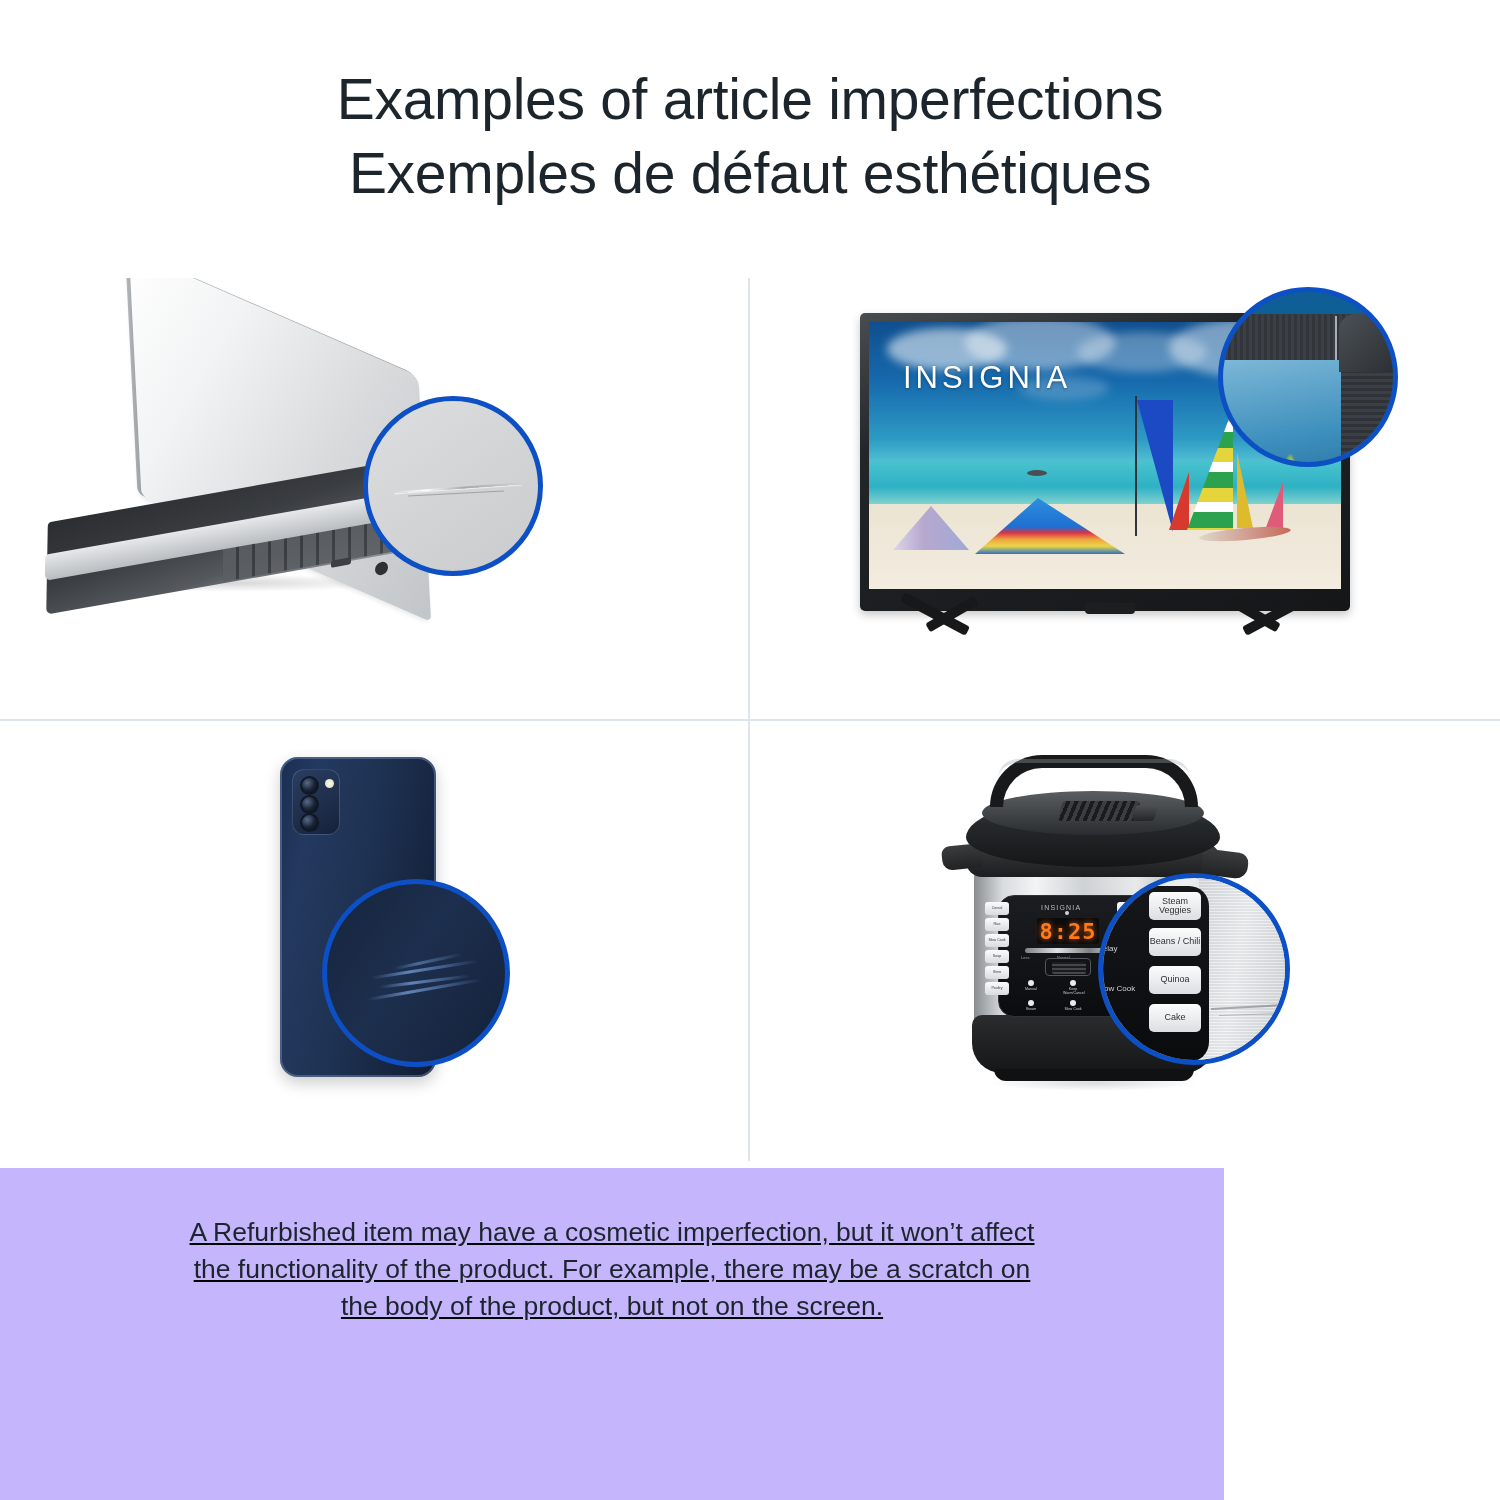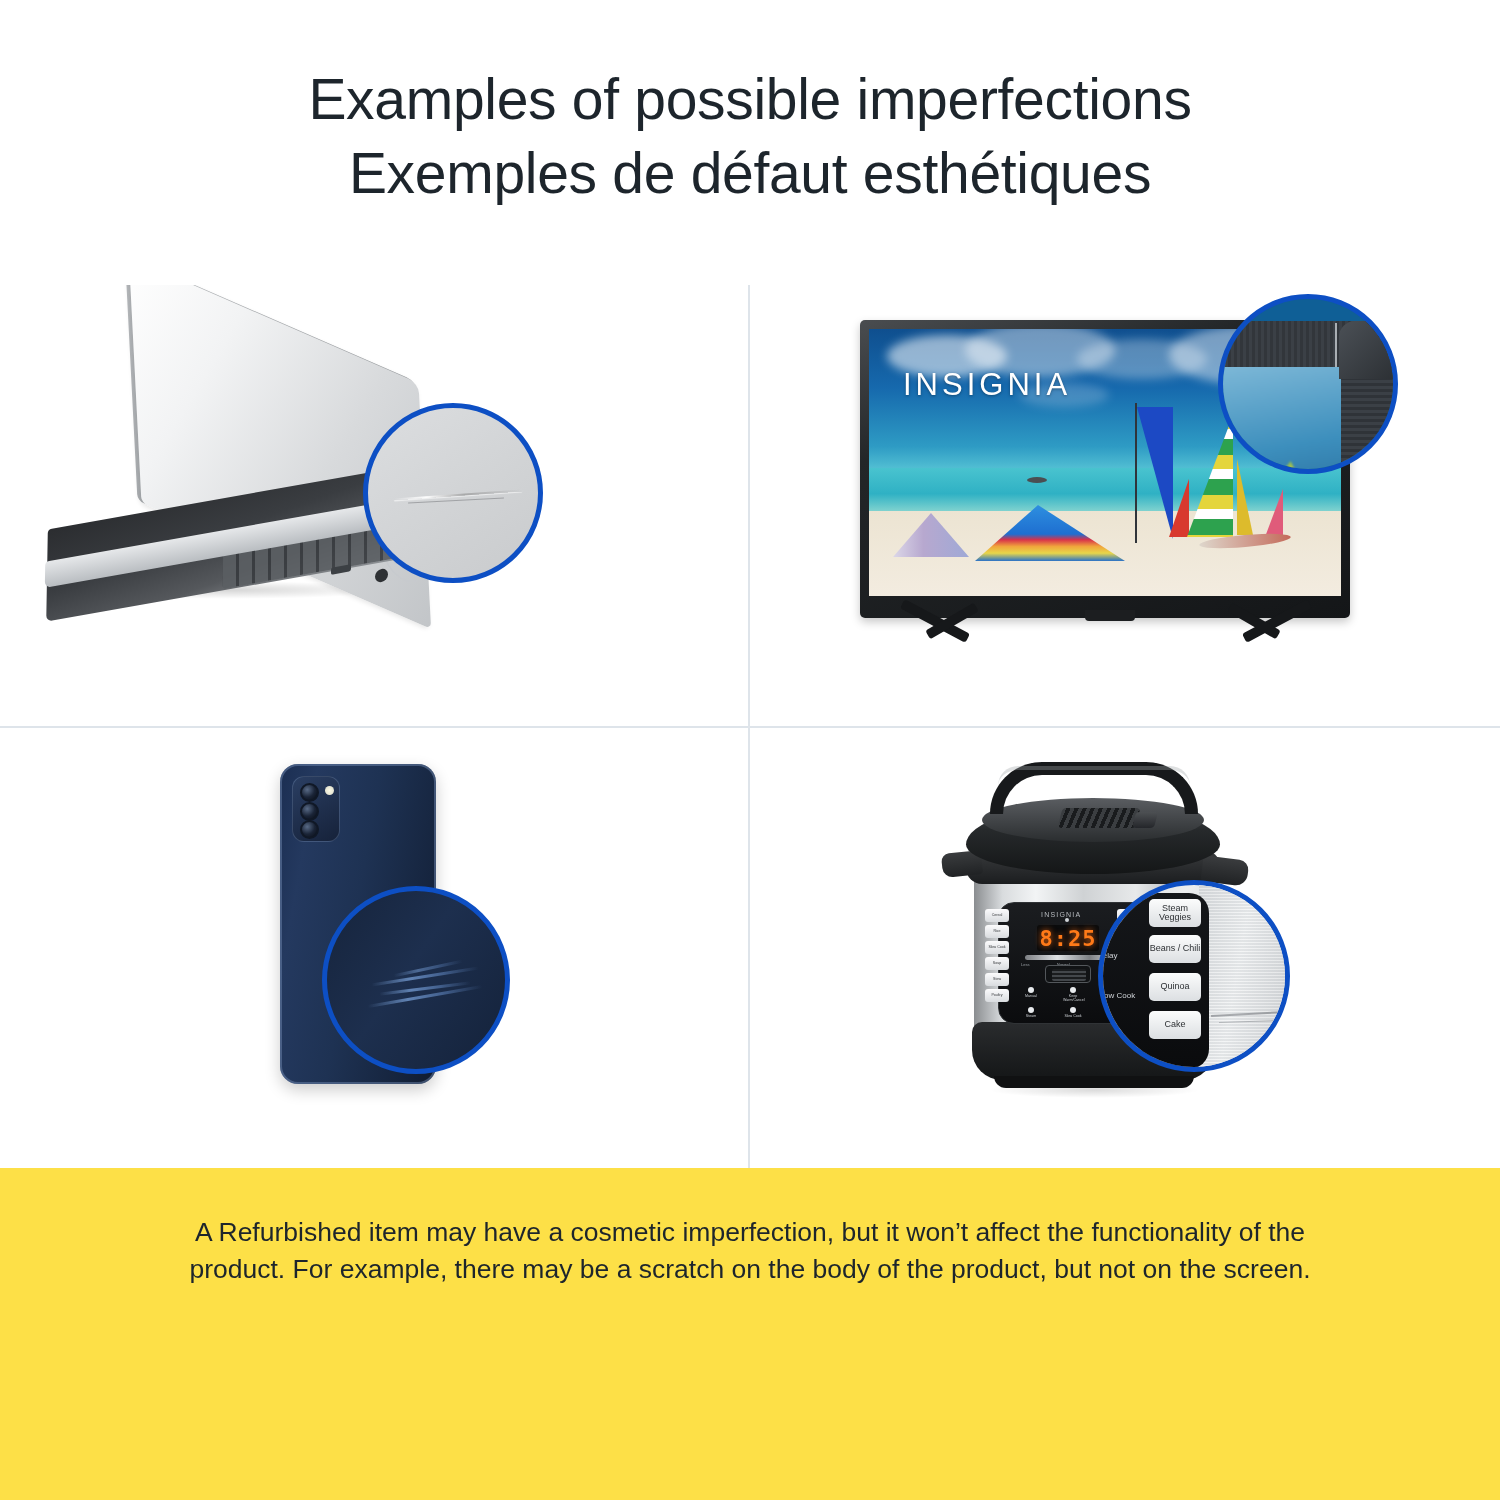--- a/index.html
+++ b/index.html
@@ -25,21 +25,21 @@
   .heading .line {
     font-size: 57px;
     line-height: 74px;
     font-weight: 400;
     letter-spacing: -0.3px;
   }
 
   
   .grid {
     position: absolute;
-    top: 285px; left: 0;
+    top: 278px; left: 0;
     width: 1352px; height: 883px; padding-left: 28px;
   }
   .vdiv {
     position: absolute;
     left: 748px; top: 0;
     width: 2px; height: 883px;
     background: #dee4ea;
   }
   .hdiv {
     position: absolute;
@@ -677,40 +677,41 @@
     position: absolute;
     left: 50px; top: 336px;
     width: 212px; height: 16px;
     background: radial-gradient(ellipse at center, rgba(0,0,0,.14), rgba(0,0,0,0) 70%);
   }
 
   
   .note {
     position: absolute;
     left: 0; top: 1168px;
-    width: 1500px; height: 332px;
-    background: #fde047;
+    width: 1224px; height: 332px;
+    background: #c4b5fd;
     padding: 46px 176px 0 176px;
     text-align: center;
+    text-decoration: underline;
   }
   .note p {
     color: #1d252c;
     font-size: 26.5px;
     line-height: 37px;
     font-weight: 400;
   }
   .note p + p { margin-top: 30px; }
 </style>
 </head>
 <body>
 
 <div id="page">
 
   <div class="heading">
-    <div class="line">Examples of possible imperfections</div>
+    <div class="line">Examples of article imperfections</div>
     <div class="line">Exemples de défaut esthétiques</div>
   </div>
 
   <div class="grid">
 
     <div class="vdiv"></div>
     <div class="hdiv"></div>
 
     <div class="cell cell-tl">
       <div class="laptop-wrap">

